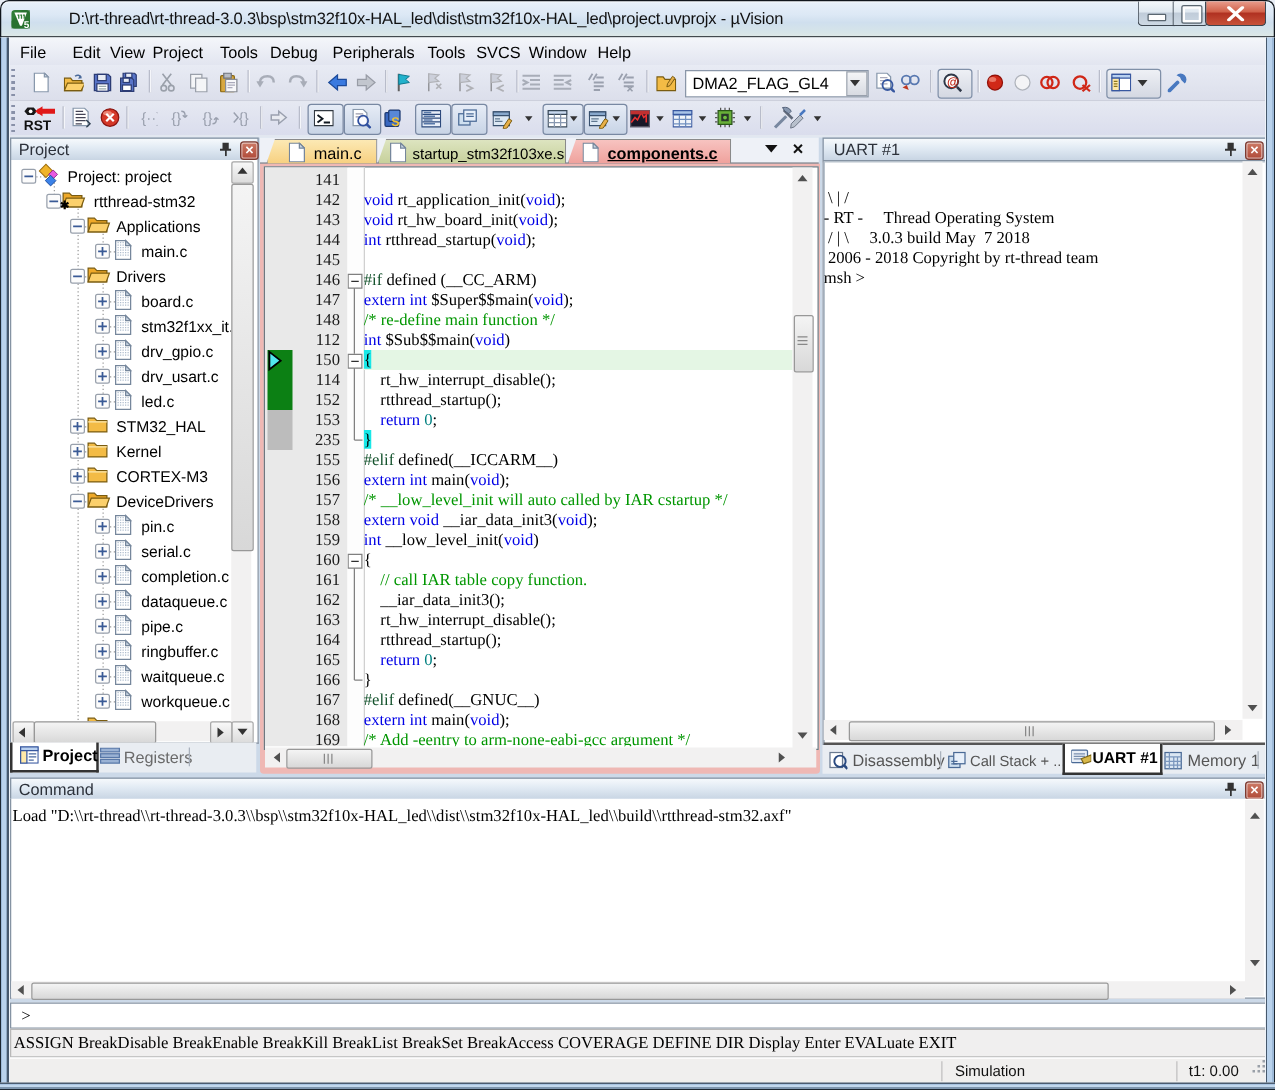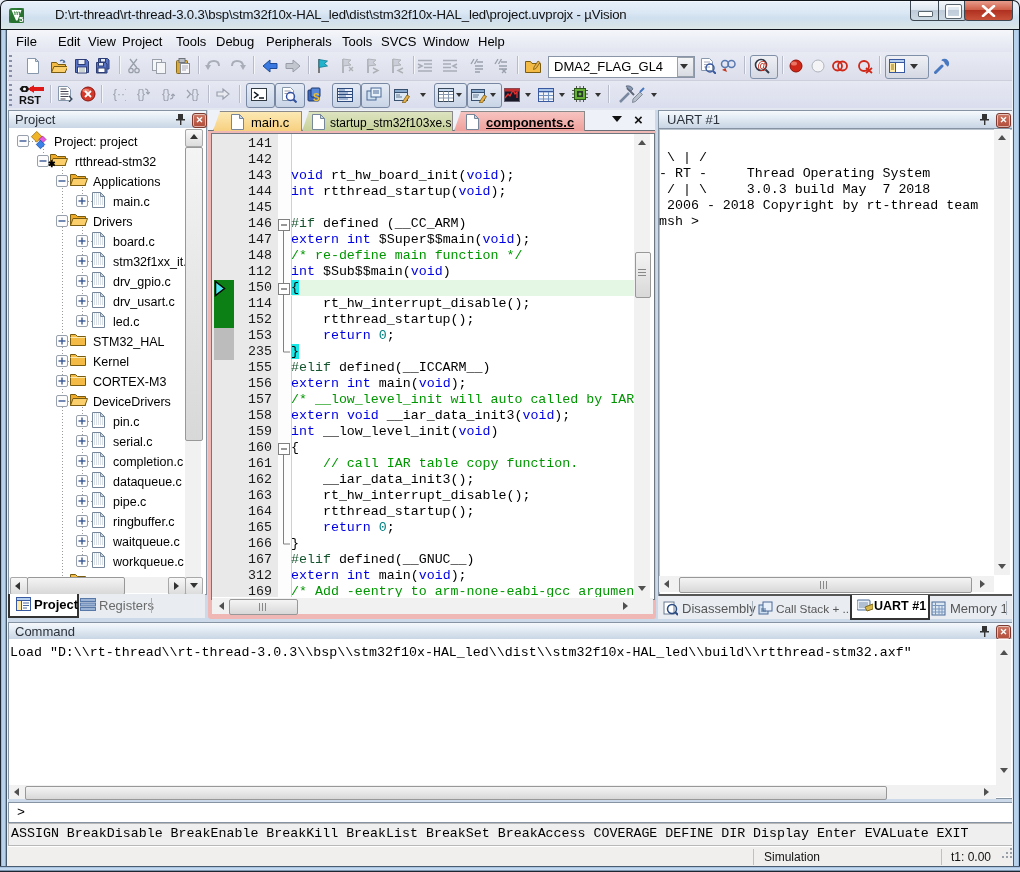--- a/index.html
+++ b/index.html
@@ -1,17 +1,17 @@
 <!DOCTYPE html>
 <html><head><meta charset="utf-8">
 <style>
 html,body{margin:0;padding:0;width:1020px;height:872px;overflow:hidden;}
 body{font-family:"Liberation Sans",sans-serif;position:relative;background:#e8edf5;}
 .abs{position:absolute;}
-.mono{font-family:Liberation Mono, monospace;}
+.mono{font-family:Liberation Serif, serif;}
 
 #titlebar{left:0;top:0;width:1020px;height:30px;background:linear-gradient(#e9f1fa 0%,#dcE8f5 40%,#cfdfee 60%,#d6e4e9 85%,#dfe9e6 100%);border-radius:7px 7px 0 0;box-shadow:inset 0 0 0 1px #10151c, inset 0 2px 0 rgba(255,255,255,.5);}
 #title-text{left:55px;top:7px;font-size:13.2px;color:#111;letter-spacing:-0.15px;}
 .capbtn{top:1px;height:19px;border:1px solid #3c4650;border-top:none;background:linear-gradient(#f4f8fb 0%,#dfe8f0 45%,#c0ccd9 50%,#cdd9e4 100%);}
 #btn-close{left:964px;width:47px;background:linear-gradient(#e89c8c 0%,#d0614a 45%,#b03121 50%,#c8523a 100%);border-radius:0 0 4px 4px;}
 #btn-min{left:910px;width:28px;border-radius:0 0 0 4px;}
 #btn-max{left:938px;width:27px;border-radius:0 0 4px 0;}
 
 #menubar{left:1px;top:30px;width:1018px;height:22px;background:linear-gradient(#f4f6fa,#e2e5f0);border-bottom:1px solid #c5c8d4;}
 .menu-item{position:absolute;top:4px;font-size:13px;color:#000;}
@@ -632,41 +632,42 @@
 <div class="lnum mono" style="left:212px;top:408px">158</div>
 <div class="lnum mono" style="left:212px;top:424px">159</div>
 <div class="lnum mono" style="left:212px;top:440px">160</div>
 <div class="lnum mono" style="left:212px;top:456px">161</div>
 <div class="lnum mono" style="left:212px;top:472px">162</div>
 <div class="lnum mono" style="left:212px;top:488px">163</div>
 <div class="lnum mono" style="left:212px;top:504px">164</div>
 <div class="lnum mono" style="left:212px;top:520px">165</div>
 <div class="lnum mono" style="left:212px;top:536px">166</div>
 <div class="lnum mono" style="left:212px;top:552px">167</div>
-<div class="lnum mono" style="left:212px;top:568px">312</div>
+<div class="lnum mono" style="left:212px;top:568px">168</div>
 <div class="lnum mono" style="left:212px;top:584px">169</div>
 
 <svg class="abs" style="left:278px;top:134px" width="13" height="463" viewBox="0 0 13 463">
 <g stroke="#808080" fill="none">
       <line x1="5.5" y1="96" x2="5.5" y2="149"></line>
       <line x1="5.5" y1="160" x2="5.5" y2="218"></line>
       <path d="M5.5 218 H12"></path>
       <line x1="5.5" y1="320" x2="5.5" y2="410"></line>
       <path d="M5.5 410 H12"></path>
     </g>
 <g>
       <rect x=".5" y="85.5" width="11" height="11" fill="#fff" stroke="#808080"></rect>
       <line x1="3" y1="91" x2="9" y2="91" stroke="#303030"></line>
       <rect x=".5" y="149.5" width="11" height="11" fill="#fff" stroke="#808080"></rect>
       <line x1="3" y1="155" x2="9" y2="155" stroke="#303030"></line>
       <rect x=".5" y="309.5" width="11" height="11" fill="#fff" stroke="#808080"></rect>
       <line x1="3" y1="315" x2="9" y2="315" stroke="#303030"></line>
     </g>
 </svg>
 <div class="abs" id="codearea" style="left:291px;top:134px;width:343px;height:463px;overflow:hidden">
+<div class="cline mono" style="top:18px"><span class="kw">void</span> rt_application_init(<span class="kw">void</span>);</div>
 <div class="cline mono" style="top:34px"><span class="kw">void</span> rt_hw_board_init(<span class="kw">void</span>);</div>
 <div class="cline mono" style="top:50px"><span class="kw">int</span> rtthread_startup(<span class="kw">void</span>);</div>
 <div class="cline mono" style="top:82px"><span class="pp">#if</span> defined (__CC_ARM)</div>
 <div class="cline mono" style="top:98px"><span class="kw">extern</span> <span class="kw">int</span> $Super$$main(<span class="kw">void</span>);</div>
 <div class="cline mono" style="top:114px"><span class="cm">/* re-define main function */</span></div>
 <div class="cline mono" style="top:130px"><span class="kw">int</span> $Sub$$main(<span class="kw">void</span>)</div>
 <div class="cline mono" style="top:146px"><span style="background:#18e8e8">{</span></div>
 <div class="cline mono" style="top:162px">    rt_hw_interrupt_disable();</div>
 <div class="cline mono" style="top:178px">    rtthread_startup();</div>
 <div class="cline mono" style="top:194px">    <span class="kw">return</span> <span class="nm">0</span>;</div>

